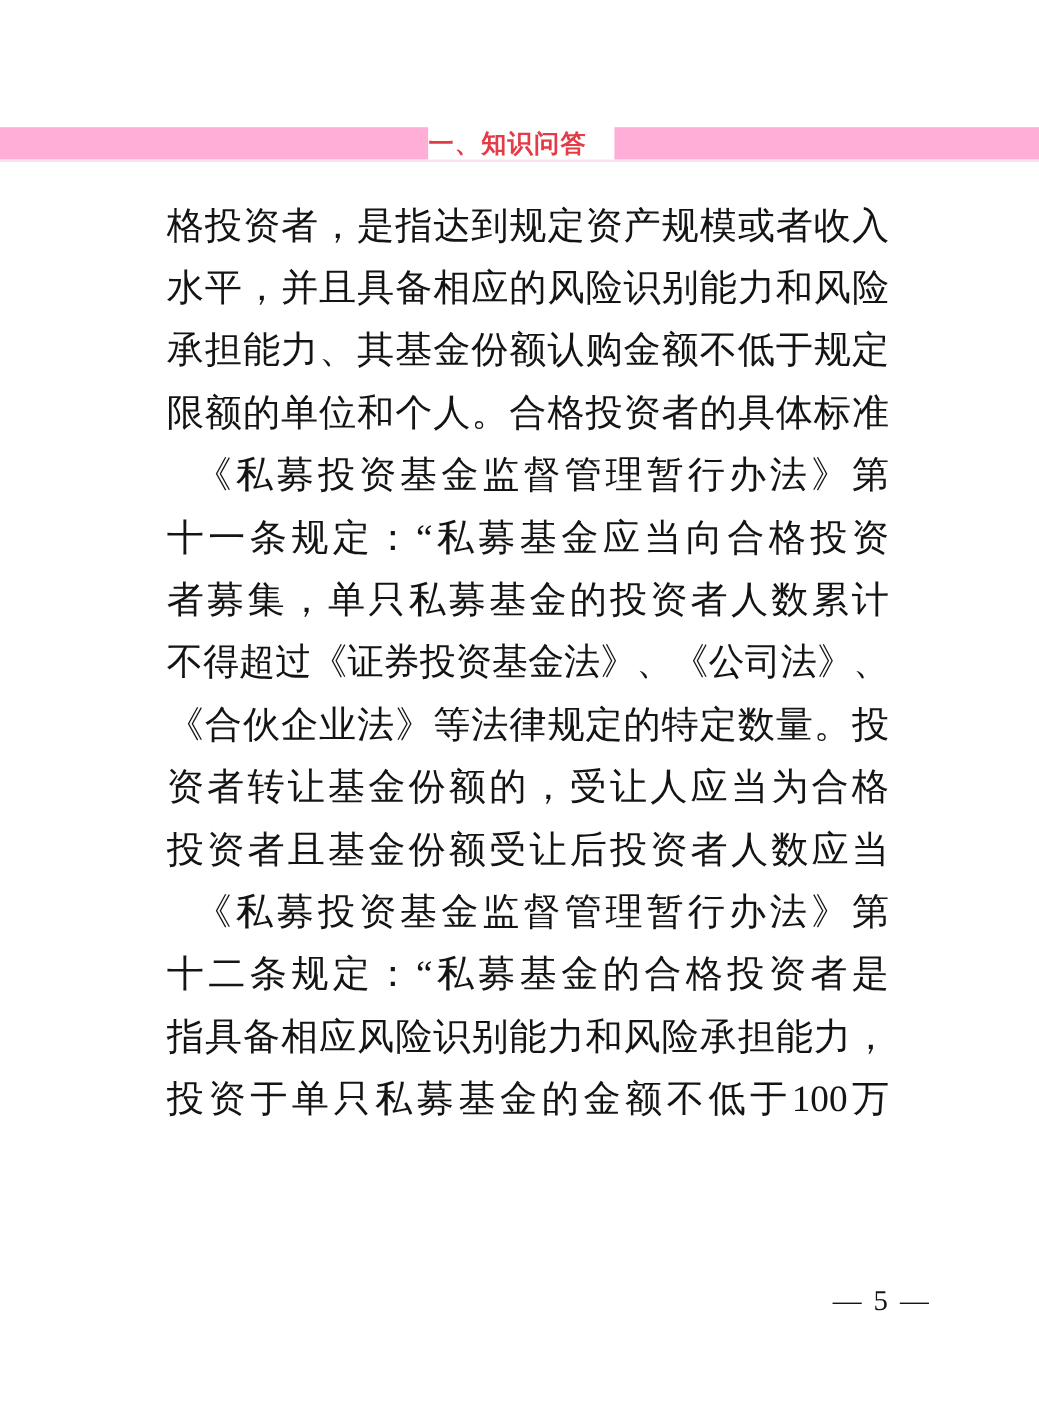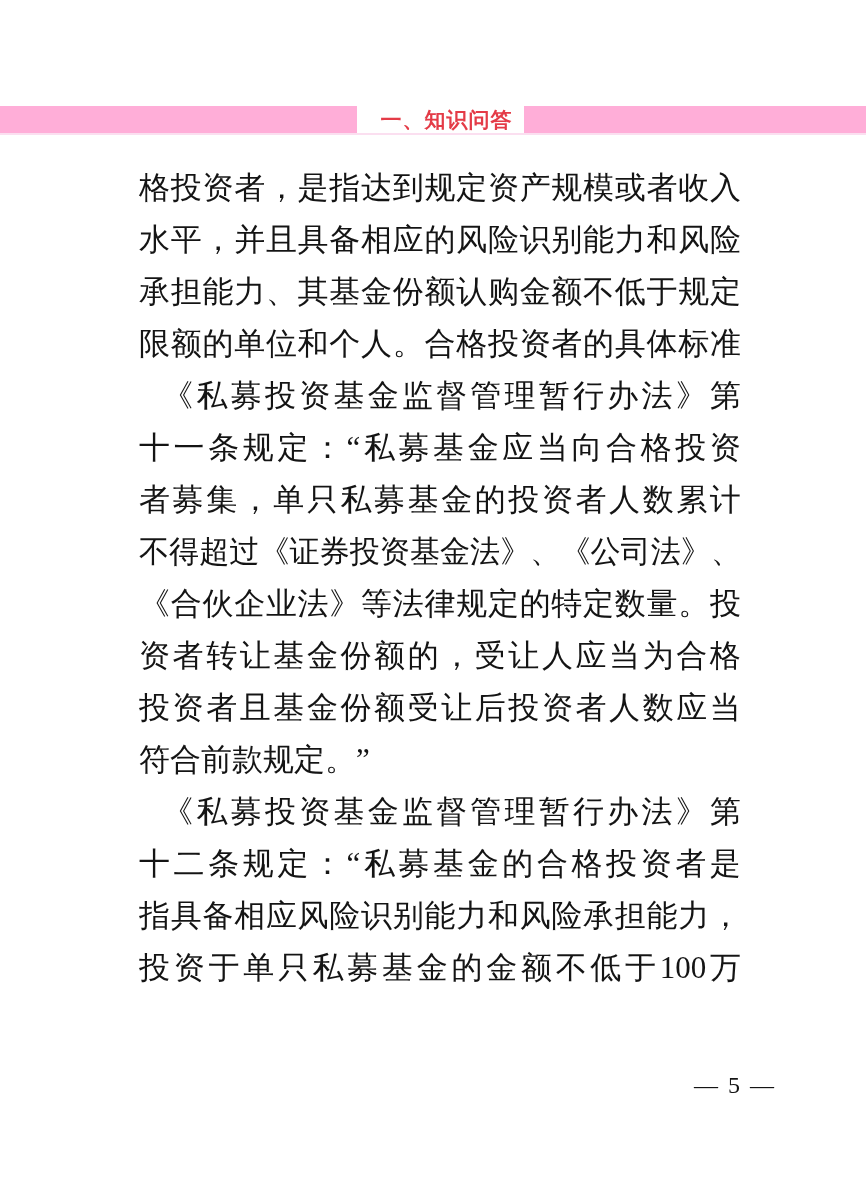--- a/index.html
+++ b/index.html
@@ -25,23 +25,22 @@
     height: 27px;
     display: flex;
   }
   .bar { background: var(--header-bar, #ffaed8); height: 27px; }
   .bar.left  { flex: 0 0 357px; }
   .bar.right { flex: 1 1 auto; }
   .title-gap {
     flex: 0 0 155px;
     display: flex;
     align-items: center;
-    justify-content: center;
+    justify-content: flex-start;
     background: #ffffff;
-    padding-left: 12px;
   }
   .title {
     font-family: "Liberation Sans", "DejaVu Sans", sans-serif;
     font-weight: bold;
     font-size: 21px;
     letter-spacing: 1px;
     white-space: nowrap;
     color: var(--title-red, #e43b47);
   }
   .header-edge {
@@ -322,21 +321,20 @@
         <span>让</span>
         <span>后</span>
         <span>投</span>
         <span>资</span>
         <span>者</span>
         <span>人</span>
         <span>数</span>
         <span>应</span>
         <span>当</span>
       </div>
-      <div class="line">符合前款规定。”</div>
       <div class="line stretch">
         <span class="indent-spacer"></span>
         <span>《</span>
         <span>私</span>
         <span>募</span>
         <span>投</span>
         <span>资</span>
         <span>基</span>
         <span>金</span>
         <span>监</span>

